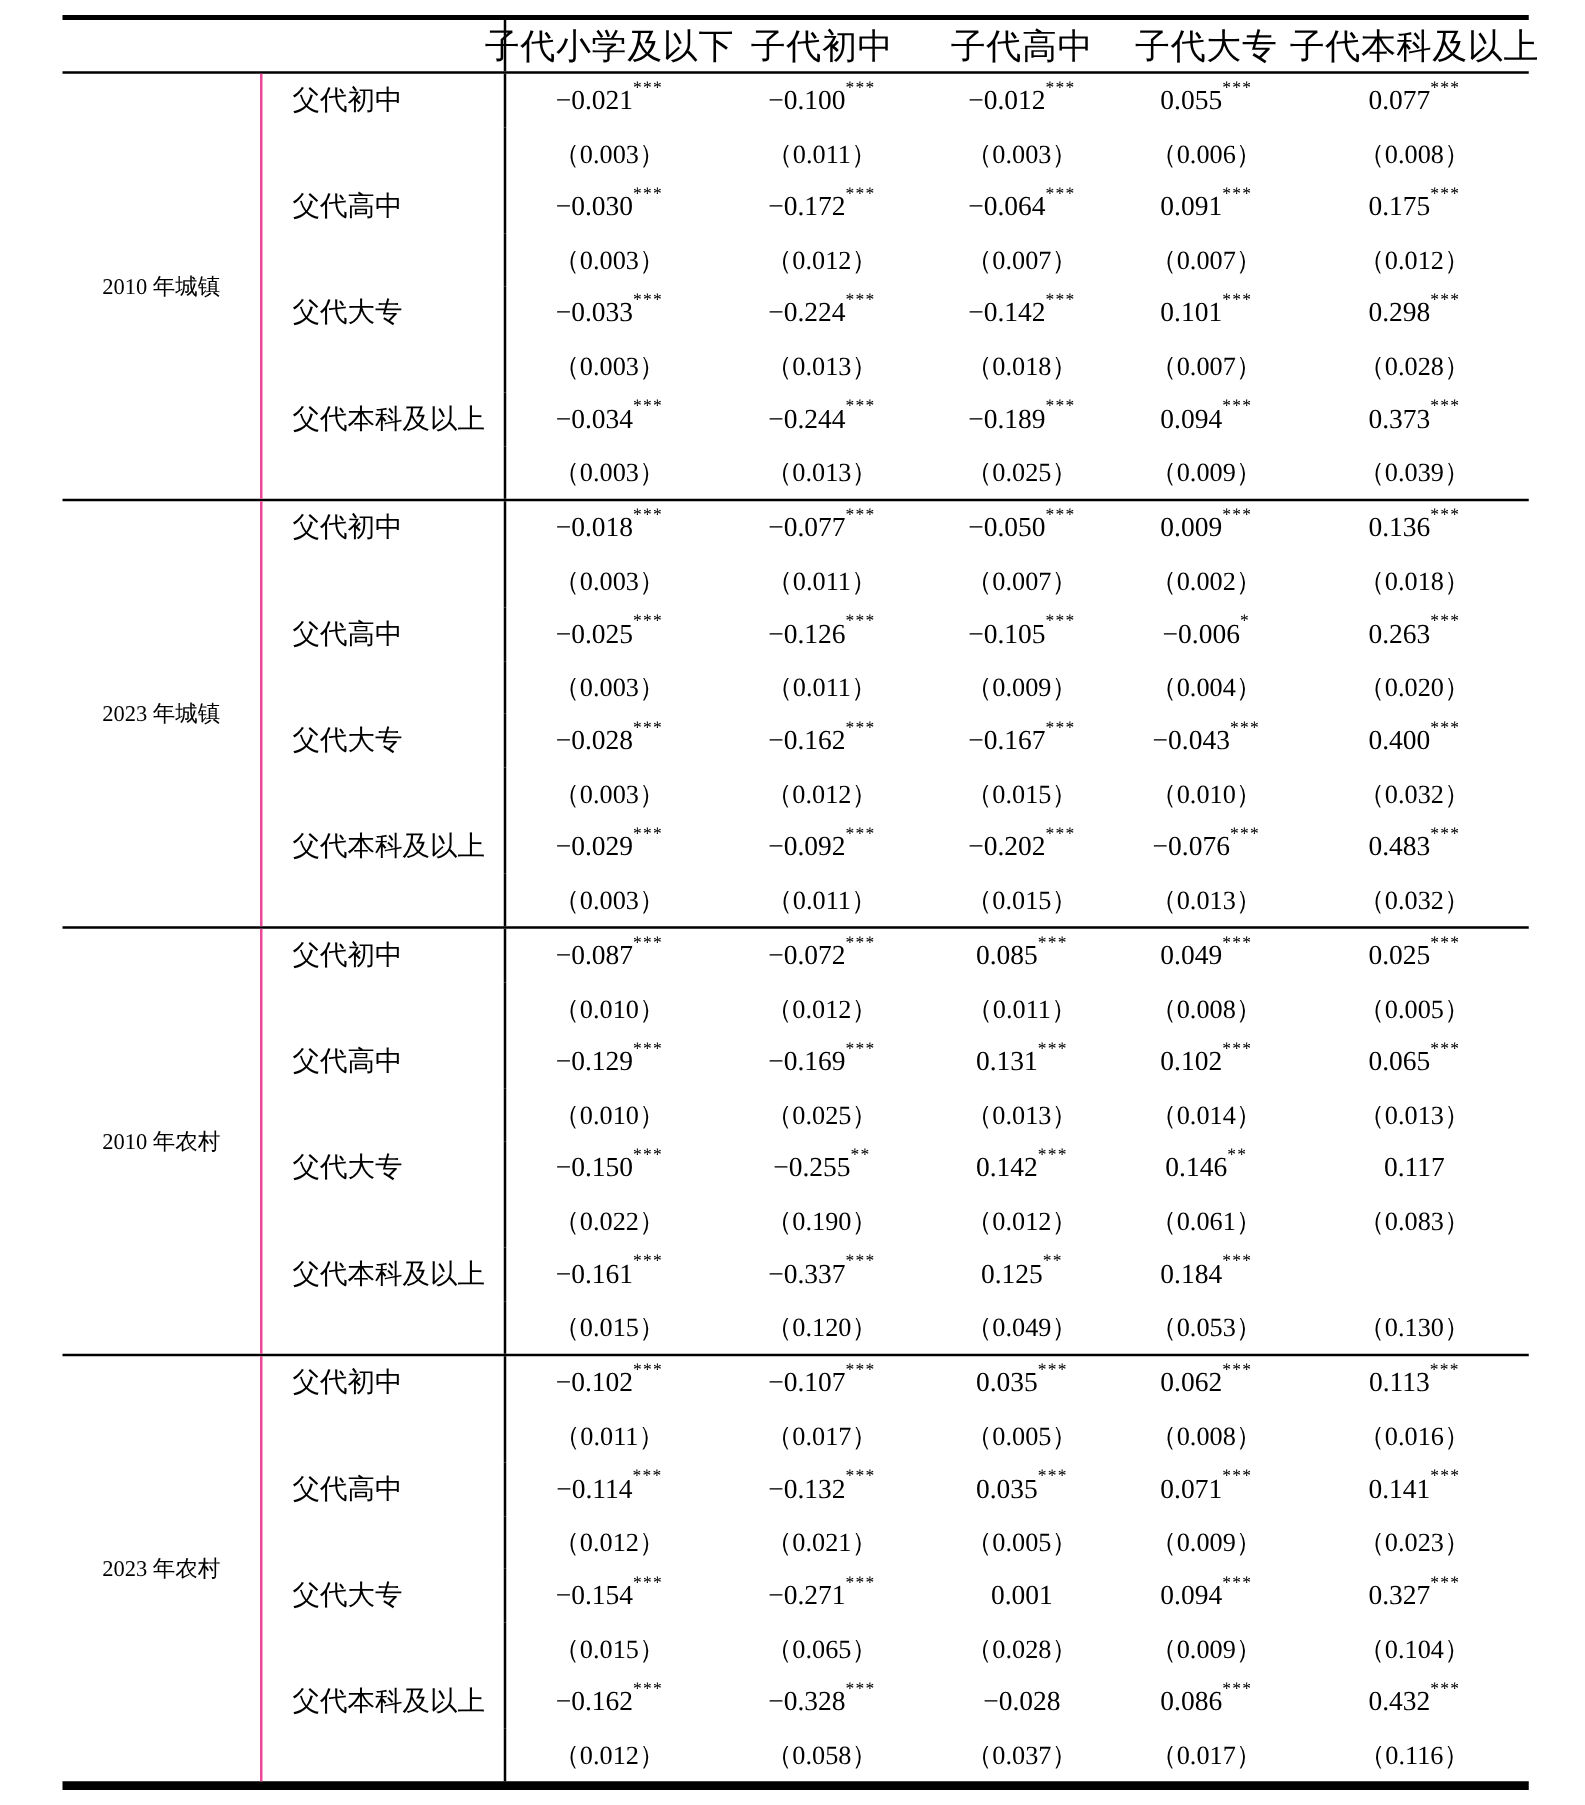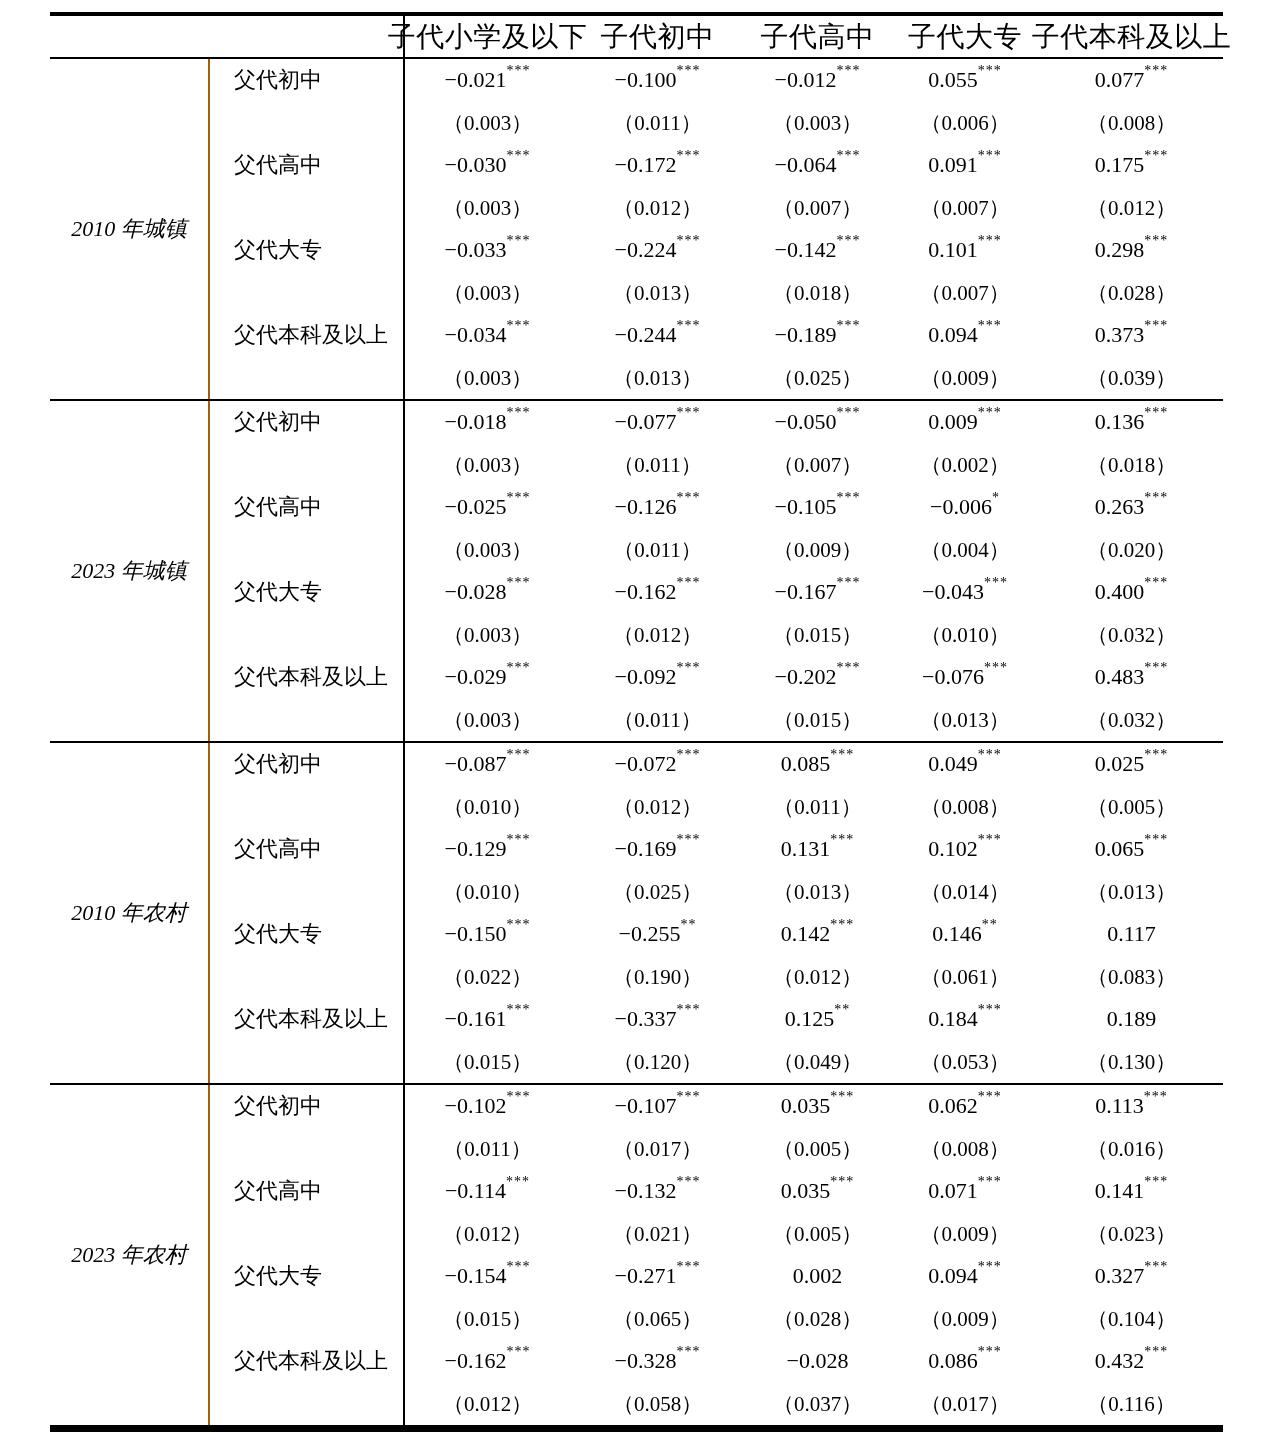--- a/index.html
+++ b/index.html
@@ -38,27 +38,26 @@
   }
   .c1 { width: 165px; }
   .c2 { width: 175px; }
   .c3 { width: 145px; }
   .c4 { width: 150px; }
   .c5 { width: 183px; }
   .group { display: flex; }
   .group + .group { border-top: 2px solid #000; }
   .glabel {
     width: 160px;
-    border-right: 2px solid #a16207;
+    border-right: 2px solid #ec4899;
     display: flex;
     align-items: center;
     justify-content: center;
-    font-size: 22px;
+    font-size: 18px;
     white-space: nowrap;
-    font-style: italic;
   }
   .grows { width: 1013px; }
   .row { display: flex; height: 42.5px; }
   .plabel {
     width: 195px;
     border-right: 2px solid #000;
     display: flex;
     align-items: center;
     padding-left: 24px;
     font-size: 22px;
@@ -457,23 +456,20 @@
               <span class="sig">***</span>
             </div>
             <div class="dcell c3">
               <span>0.125</span>
               <span class="sig">**</span>
             </div>
             <div class="dcell c4">
               <span>0.184</span>
               <span class="sig">***</span>
             </div>
-            <div class="dcell c5">
-              <span>0.189</span>
-            </div>
           </div>
           <div class="row se-row">
             <div class="plabel"></div>
             <div class="dcell c1">（0.015）</div>
             <div class="dcell c2">（0.120）</div>
             <div class="dcell c3">（0.049）</div>
             <div class="dcell c4">（0.053）</div>
             <div class="dcell c5">（0.130）</div>
           </div>
         </div>
@@ -547,21 +543,21 @@
             <div class="plabel">父代大专</div>
             <div class="dcell c1">
               <span>−0.154</span>
               <span class="sig">***</span>
             </div>
             <div class="dcell c2">
               <span>−0.271</span>
               <span class="sig">***</span>
             </div>
             <div class="dcell c3">
-              <span>0.002</span>
+              <span>0.001</span>
             </div>
             <div class="dcell c4">
               <span>0.094</span>
               <span class="sig">***</span>
             </div>
             <div class="dcell c5">
               <span>0.327</span>
               <span class="sig">***</span>
             </div>
           </div>

